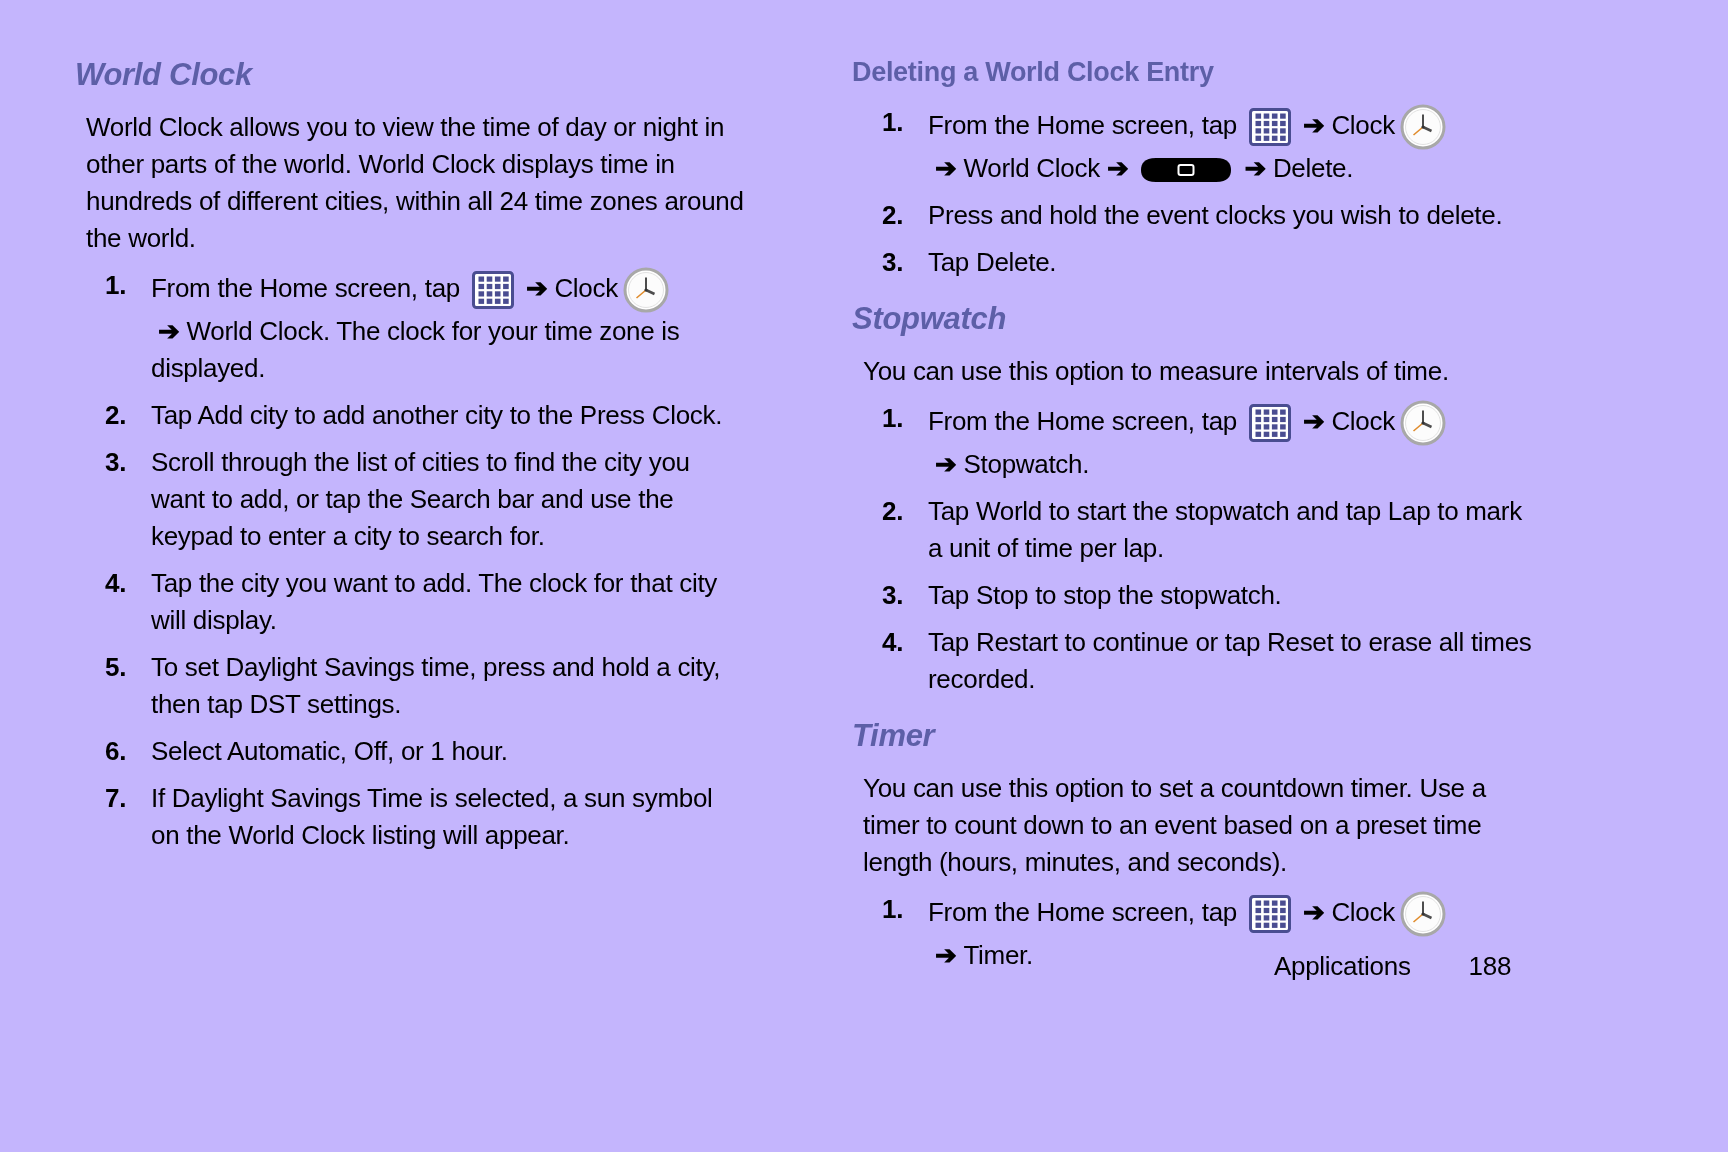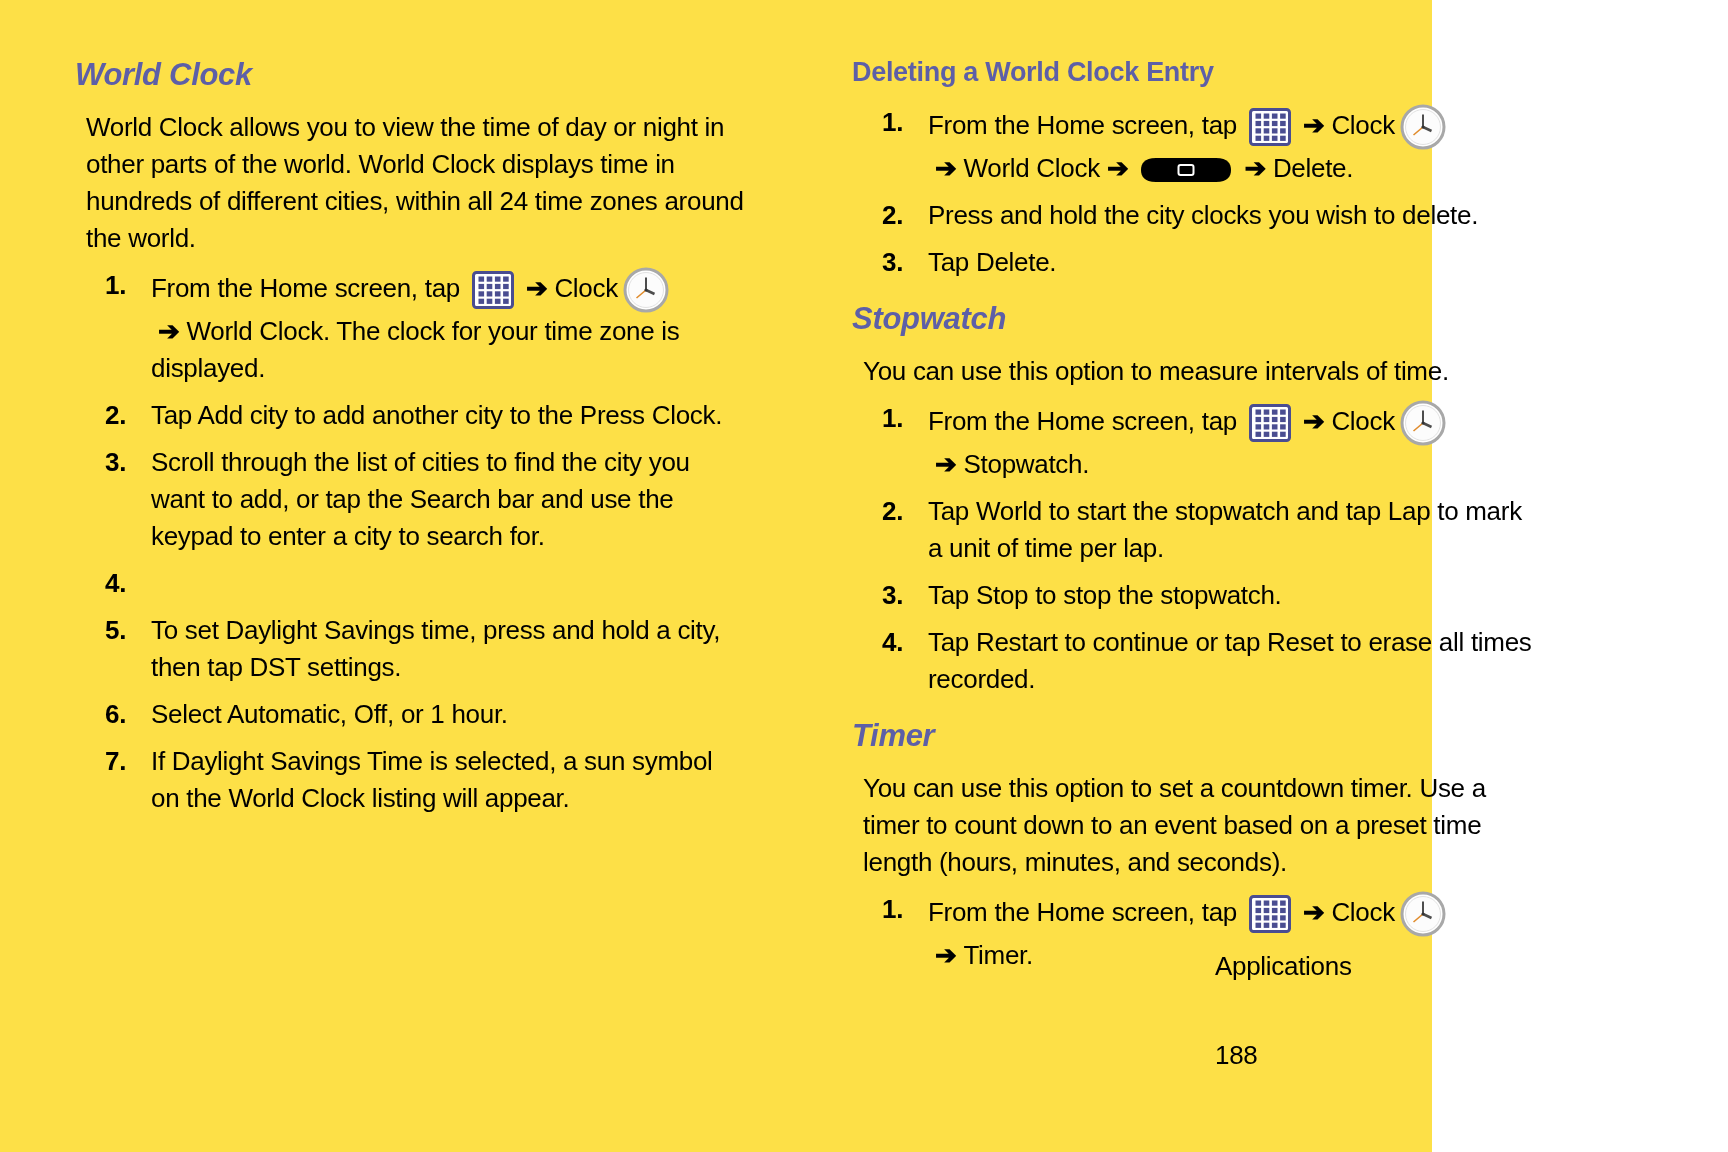--- a/index.html
+++ b/index.html
@@ -4,21 +4,21 @@
 <style>
   * { box-sizing: border-box; }
   html, body { margin: 0; padding: 0; }
   body {
     width: 1728px; height: 1152px;
     background: #ffffff;
     font-family: "Liberation Sans", sans-serif;
     color: #000;
     overflow: hidden;
   }
-  .page { position: relative; width: 1432px; height: 1152px; background: #fde047; }
+  .page { position: relative; width: 1728px; height: 1152px; background: #c4b5fd; }
 
   .col { position: absolute; top: 57px; }
   #col-left  { left: 75px;  width: 672px; }
   #col-right { left: 808px; width: 688px; margin-left: 44px; }
 
   .heading {
     font-weight: bold;
     color: var(--heading-color, #5d5fa7);
     margin: 0 0 16px 0;
   }
@@ -48,26 +48,25 @@
 
   .bold { font-weight: normal; }
   .arrow { font-weight: bold; margin: 0 7px; }
 
   .inline-icon { display: inline-block; vertical-align: middle; margin: 0 5px; line-height: 0; }
   .inline-icon svg { display: inline-block; vertical-align: middle; }
 
   .footer {
     position: absolute;
     top: 951px;
-    left: 1215px;
+    left: 1274px;
     font-size: 26px;
     letter-spacing: -0.3px;
     display: flex;
     gap: 58px;
-    flex-direction: column;
   }
 </style>
 </head>
 <body>
 
 <div class="page">
   <div class="col" id="col-left">
       <div class="heading h1">World Clock</div>
       <p class="intro">World Clock allows you to view the time of day or night in other parts of the world. World Clock displays time in hundreds of different cities, within all 24 time zones around the world.</p>
       <div class="steps">
@@ -105,20 +104,21 @@
         <div class="step">
           <span class="step-num">2.</span>
           <span class="step-body"><span>Tap </span><span class="bold">Add city</span><span> to add another city to the Press Clock.</span></span>
         </div>
         <div class="step">
           <span class="step-num">3.</span>
           <span class="step-body"><span>Scroll through the list of cities to find the city you want to add, or tap the Search bar and use the keypad to enter a city to search for.</span></span>
         </div>
         <div class="step">
           <span class="step-num">4.</span>
+          <span class="step-body"><span>Tap the city you want to add. The clock for that city will display.</span></span>
         </div>
         <div class="step">
           <span class="step-num">5.</span>
           <span class="step-body"><span>To set Daylight Savings time, press and hold a city, then tap </span><span class="bold">DST settings</span><span>.</span></span>
         </div>
         <div class="step">
           <span class="step-num">6.</span>
           <span class="step-body"><span>Select </span><span class="bold">Automatic</span><span>, </span><span class="bold">Off</span><span>, or </span><span class="bold">1 hour</span><span>.</span></span>
         </div>
         <div class="step">
@@ -159,21 +159,21 @@
                 <line x1="23" y1="23" x2="31.5" y2="27" stroke="#4d4d4d" stroke-width="2.5"></line>
                 <line x1="23" y1="23" x2="13.5" y2="31" stroke="#e08c2d" stroke-width="1.6"></line>
                 <circle cx="23" cy="23" r="1.6" fill="#333"></circle>
               </svg></span><span class="arrow">➔</span><span class="bold">World Clock</span><span class="arrow">➔</span><span class="inline-icon"><svg width="92" height="28" viewBox="0 0 92 28">
                 <path d="M16 2 L76 2 C88 2 91 8 91 14 C91 20 88 26 76 26 L16 26 C4 26 1 20 1 14 C1 8 4 2 16 2 Z" fill="#000000"></path>
                 <rect x="38.5" y="9" width="15" height="10" rx="2" fill="none" stroke="#ffffff" stroke-width="2"></rect>
               </svg></span><span class="arrow">➔</span><span class="bold">Delete</span><span>.</span></span>
         </div>
         <div class="step">
           <span class="step-num">2.</span>
-          <span class="step-body"><span>Press and hold the city clocks you wish to delete.</span></span>
+          <span class="step-body"><span>Press and hold the event clocks you wish to delete.</span></span>
         </div>
         <div class="step">
           <span class="step-num">3.</span>
           <span class="step-body"><span>Tap </span><span class="bold">Delete</span><span>.</span></span>
         </div>
       </div>
       <div class="heading h1">Stopwatch</div>
       <p class="intro">You can use this option to measure intervals of time.</p>
       <div class="steps">
         <div class="step">

